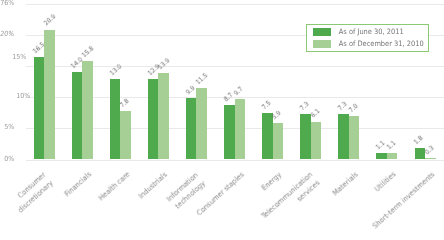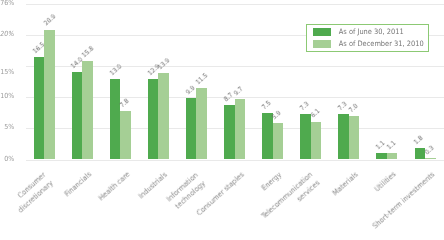--- a/index.html
+++ b/index.html
@@ -37,23 +37,23 @@
 </style>
 </head>
 <body>
 
 <div id="chart">
     <div class="gridline" style="left: 25.5px; width: 418.5px; top: 160px;"></div>
     <div class="axis-label" style="left: 0px; width: 14.3px; top: 155.5px;">0%</div>
     <div class="gridline" style="left: 25.5px; width: 418.5px; top: 128px;"></div>
     <div class="axis-label" style="left: 0px; width: 14.3px; top: 124.4px;">5%</div>
     <div class="gridline" style="left: 25.5px; width: 418.5px; top: 97px;"></div>
-    <div class="axis-label" style="left: 0px; width: 14.3px; top: 93.3px;">10%</div>
+    <div class="axis-label" style="left: 16px; width: 14.3px; top: 93.3px;">10%</div>
     <div class="gridline" style="left: 25.5px; width: 418.5px; top: 66px;"></div>
-    <div class="axis-label" style="left: 0px; width: 14.3px; top: 69px;">15%</div>
+    <div class="axis-label" style="left: 0px; width: 14.3px; top: 54px; padding-left: 12px;">15%</div>
     <div class="gridline" style="left: 25.5px; width: 418.5px; top: 35px;"></div>
     <div class="axis-label" style="left: 0px; width: 14.3px; top: 31.1px; font-style: italic;">20%</div>
     <div class="gridline" style="left: 25.5px; width: 418.5px; top: 4px;"></div>
     <div class="axis-label" style="left: 0px; width: 14.3px; top: 0px;">76%</div>
     <div class="bar s0" style="left: 33.5px; width: 10.5px; top: 56.87px; height: 102.63px;"></div>
     <div class="vlabel" style="left: 32.3px; top: 49.8092px; transform: rotate(-42deg) translateZ(0px);">16.5</div>
     <div class="bar s1" style="left: 44px; width: 10.5px; top: 29.502px; height: 129.998px;"></div>
     <div class="vlabel" style="left: 42.8px; top: 22.4412px; transform: rotate(-42deg) translateZ(0px);">20.9</div>
     <div class="cat" style="left: 8.13214px; top: 198.821px; transform: rotate(-42deg) translateZ(0px);">
       <div>Consumer</div>

